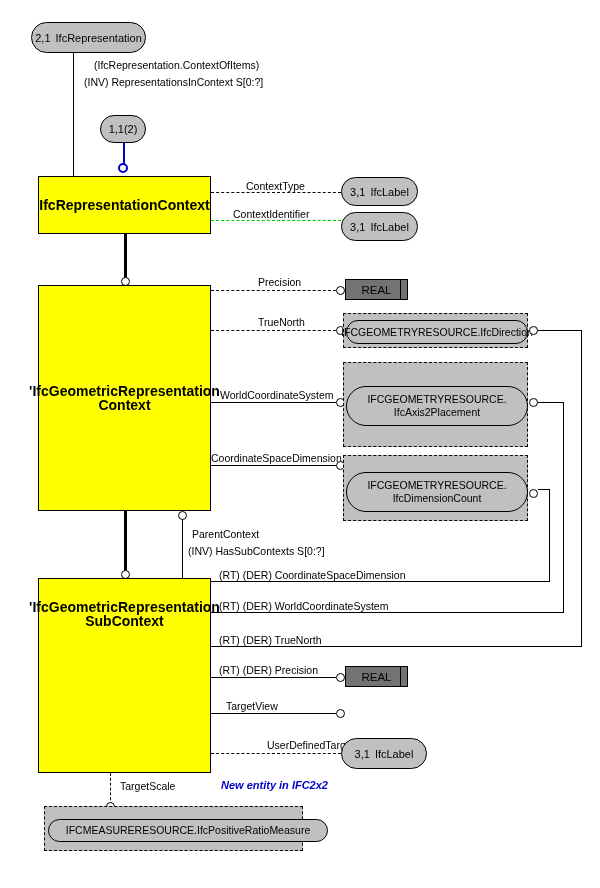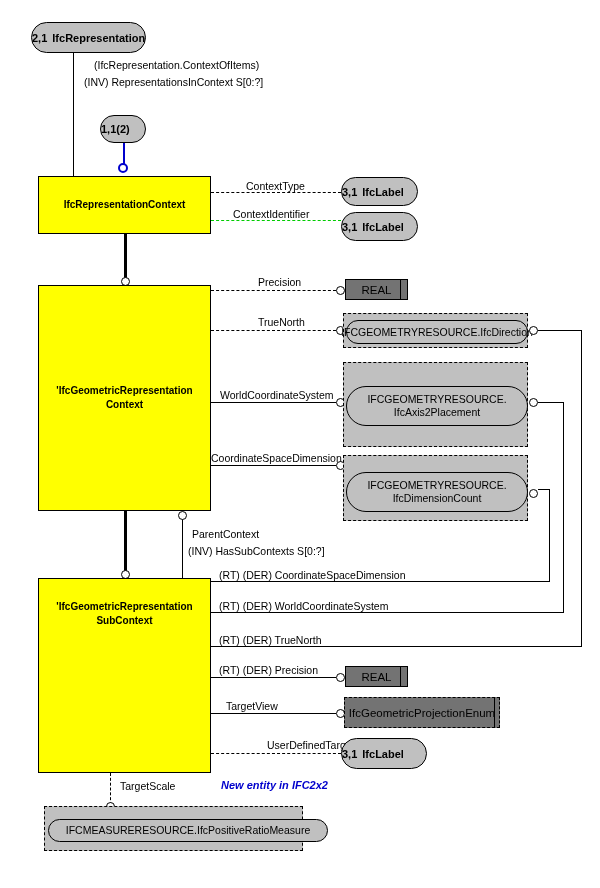--- a/index.html
+++ b/index.html
@@ -8,29 +8,29 @@
     font-family:"Liberation Sans","DejaVu Sans",sans-serif;
     -webkit-font-smoothing:none;
   }
   #canvas{position:absolute;left:0;top:0;width:600px;height:888px;}
 
   
   .node{position:absolute;box-sizing:border-box;}
 
   .ellipse{
     background:#c0c0c0;border:1px solid #000;border-radius:999px;
-    display:flex;align-items:center;
-    font-size:11px;color:#000;white-space:nowrap;font-weight:bold;
+    display:flex;align-items:center;justify-content:center;
+    font-size:11px;color:#000;white-space:nowrap;
   }
   .ellipse .num{margin-right:5px;}
 
   .entity{
     background:#ffff00;border:1px solid #000;
     display:flex;align-items:center;justify-content:center;
-    text-align:center;font-weight:bold;font-size:10px;color:#000;
+    text-align:center;font-weight:bold;font-size:14px;color:#000;
     line-height:14px;
   }
 
   .greenbox{
     background:#737373;border:1px solid #000;
     display:flex;align-items:center;justify-content:center;
     font-size:11.5px;color:#000;white-space:nowrap;
   }
   .greenbox.dash{border:1px dashed #000;}
   .greenbox .sep{
@@ -194,24 +194,20 @@
   <div class="lbl" style="left:219px;top:664px;">(RT) (DER) Precision</div>
   <div class="circ" style="left:336px;top:673px;"></div>
   <div class="node greenbox" style="left:345px;top:666px;width:63px;height:21px;position:absolute;">
     <span>REAL</span>
     <span class="sep"></span>
   </div>
 
   <div class="ln lnh" style="left:211px;top:713px;width:125px;"></div>
   <div class="lbl" style="left:226px;top:700px;">TargetView</div>
   <div class="circ" style="left:336px;top:709px;"></div>
-  <div class="node greenbox dash" style="left:344px;top:697px;width:156px;height:31px;position:absolute;">
-    <span>IfcGeometricProjectionEnum</span>
-    <span class="sep" style="right:4px;"></span>
-  </div>
 
   <div class="dash-h" style="left:211px;top:753px;width:130px;"></div>
   <div class="lbl" style="left:219px;top:739px;padding-left:48px;">UserDefinedTargetView</div>
   <div class="node ellipse" style="left:341px;top:738px;width:86px;height:31px;">
     <span class="num">3,1</span>
     <span>IfcLabel</span>
   </div>
 
   <div class="dash-v" style="left:110px;top:773px;height:32px;"></div>
   <div class="lbl" style="left:120px;top:780px;">TargetScale</div>

